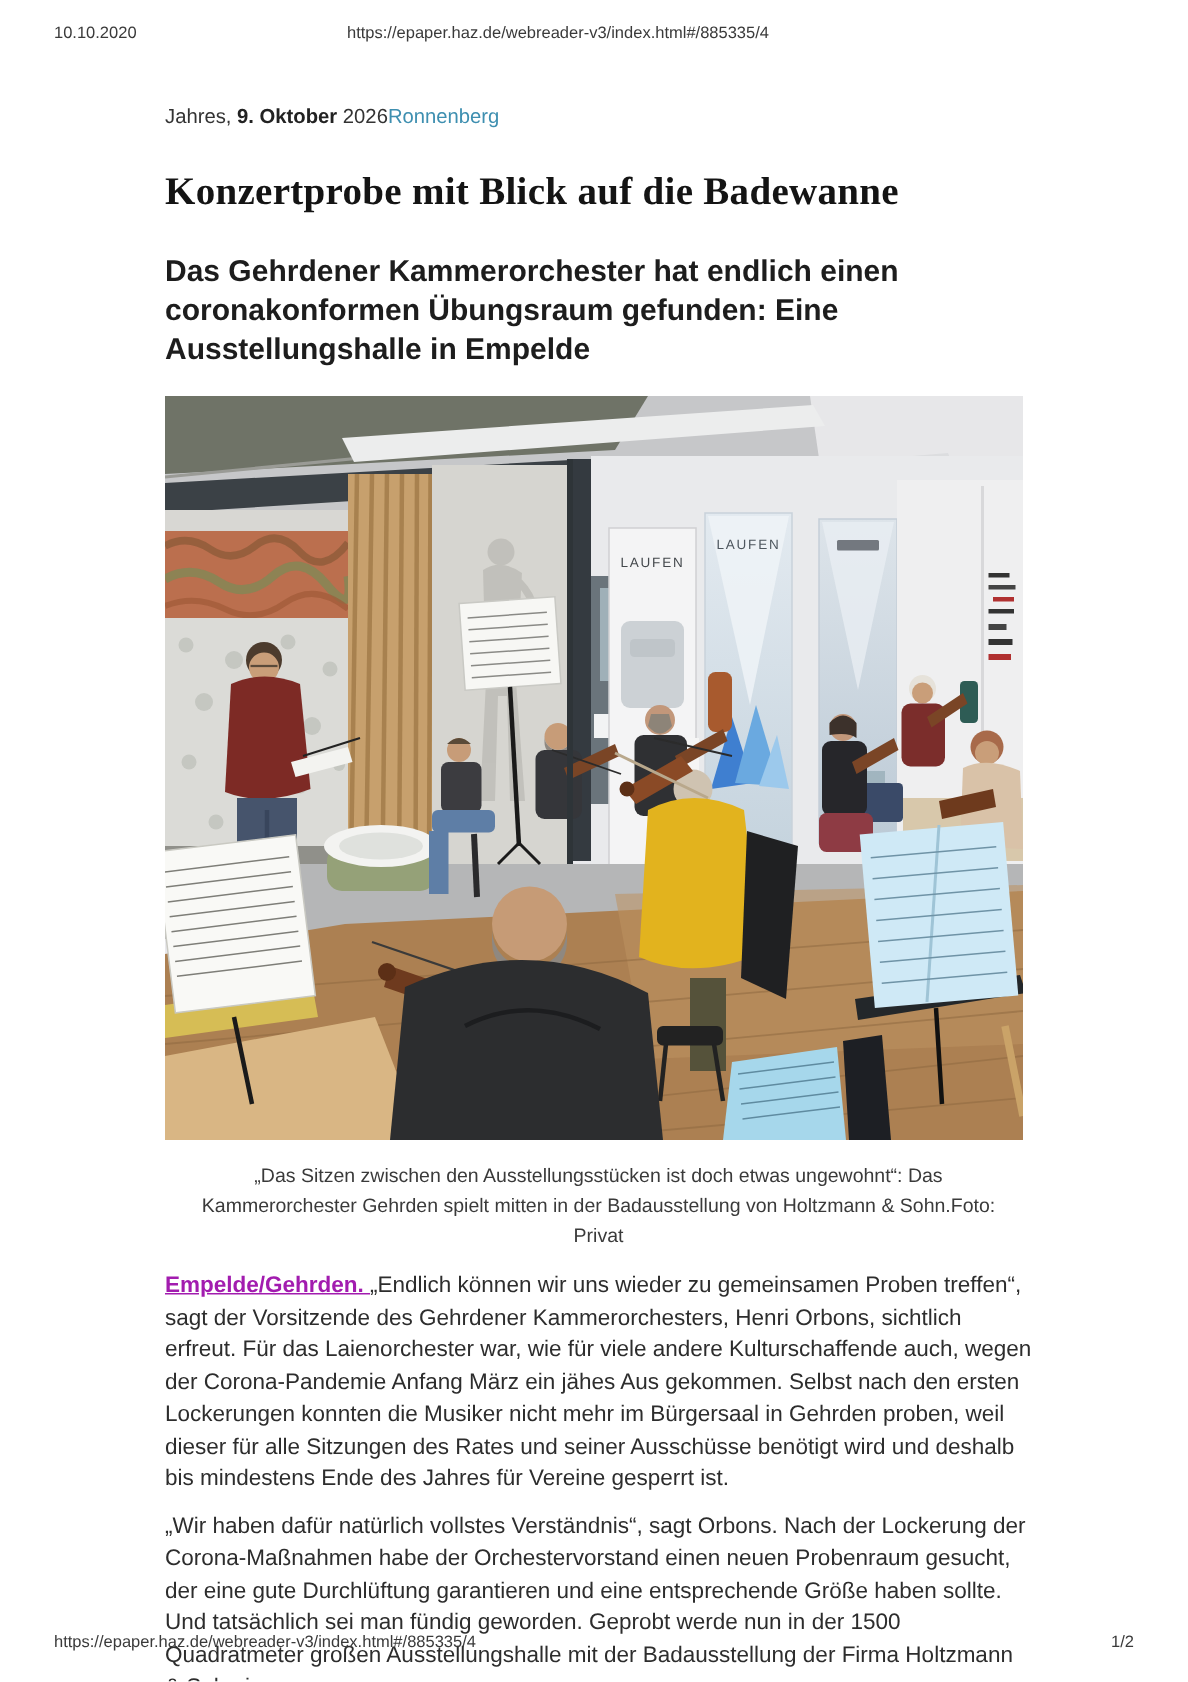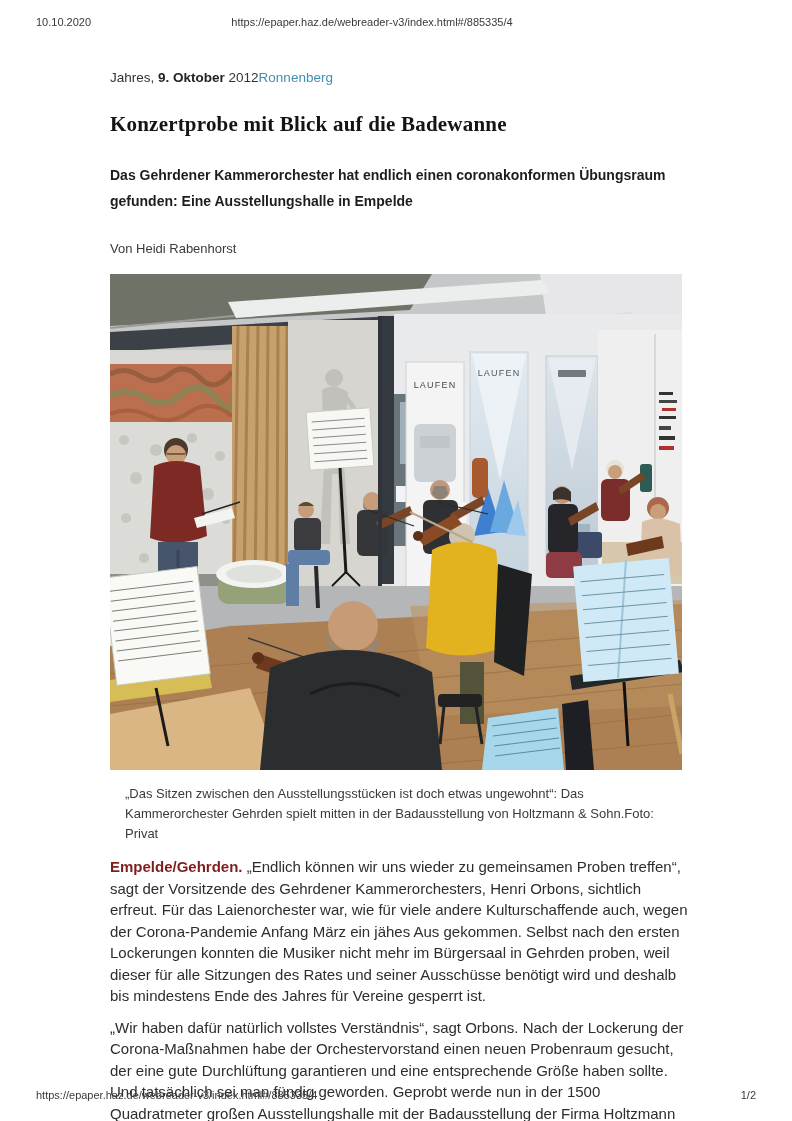--- a/index.html
+++ b/index.html
@@ -19,62 +19,61 @@
   .print-footer{position:absolute;bottom:18px;left:0;width:792px;height:14px;font-size:11px;color:#3a3a3a;}
   .print-footer .furl{position:absolute;left:36px;top:0;}
   .print-footer .fpage{position:absolute;right:36px;top:0;}
   
   .content{position:absolute;left:110px;top:70px;width:578px;}
   .dateline{font-size:13.5px;color:#333;}
   .dateline b{font-weight:bold;color:#222;margin-top:32px;}
   .dateline .loc{color:#3e8fb0;text-decoration:none;cursor:pointer;}
   h1.title{
     font-family:"Liberation Serif",serif;
-    font-size:21px;line-height:1.2;
+    font-size:26px;line-height:1.2;
     font-weight:bold;color:#141414;
     margin:27px 0 0 0;letter-spacing:.2px;
   }
   h2.subtitle{
-    font-size:14px;line-height:26px;font-weight:bold;color:#1d1d1d;
+    font-size:20px;line-height:26px;font-weight:bold;color:#1d1d1d;
     margin:25px 0 0 0;
   }
   .byline{font-size:13px;color:#3a3a3a;margin-top:27px;}
   figure{margin:18px 0 0 0;padding:0;}
   .photo-frame{width:572px;height:496px;display:block;background:#e9e9ea;}
   figcaption{
     font-size:13px;line-height:20px;color:#3a3a3a;
-    max-width:548px;margin:14px auto 0 auto;
+    text-align:center;max-width:548px;margin:14px auto 0 auto;
   }
   .bodytext{margin-top:12px;}
   .bodytext p{font-size:15px;line-height:21.5px;margin:0 0 10px 0;color:#2d2d2d;}
-  .bodytext p b{color:#7f1d1d;}
+  .bodytext p b{color:#a21caf;text-decoration:underline;}
   .brandlabel{font-family:"Liberation Sans",sans-serif;font-size:9px;letter-spacing:1.2px;fill:#44484c;}
   .brandlabel2{font-family:"Liberation Sans",sans-serif;font-size:9px;letter-spacing:1.2px;fill:#4d565e;}
 </style>
 </head>
 <body>
 
 <div class="page">
 
   <div class="print-header">
     <span class="pdate">10.10.2020</span>
     <span class="purl">https://epaper.haz.de/webreader-v3/index.html#/885335/4</span>
   </div>
 
   <div class="content">
 
     <div class="dateline">
-      <span>Jahres, </span><b>9. Oktober</b><span> 2012</span><a class="loc">Ronnenberg</a>
+      <span>Jahres, </span><b>9. Oktober</b><span> 2026</span><a class="loc">Ronnenberg</a>
     </div>
 
     <h1 class="title">Konzertprobe mit Blick auf die Badewanne</h1>
 
     <h2 class="subtitle">Das Gehrdener Kammerorchester hat endlich einen coronakonformen Übungsraum gefunden: Eine Ausstellungshalle in Empelde</h2>
 
-    <div class="byline">Von Heidi Rabenhorst</div>
 
     <figure>
       <svg class="photo-frame" viewBox="0 0 572 496" xmlns="http://www.w3.org/2000/svg" preserveAspectRatio="none">
 
         <rect x="0" y="0" width="572" height="496" fill="#e9e9ec"></rect>
 
         <g>
           <rect x="0" y="0" width="572" height="108" fill="#c6c7c9"></rect>
           <polygon points="430,0 572,0 572,100 445,104" fill="#e7e7e9"></polygon>
           <polygon points="0,0 322,0 300,36 0,52" fill="#6f7367"></polygon>

